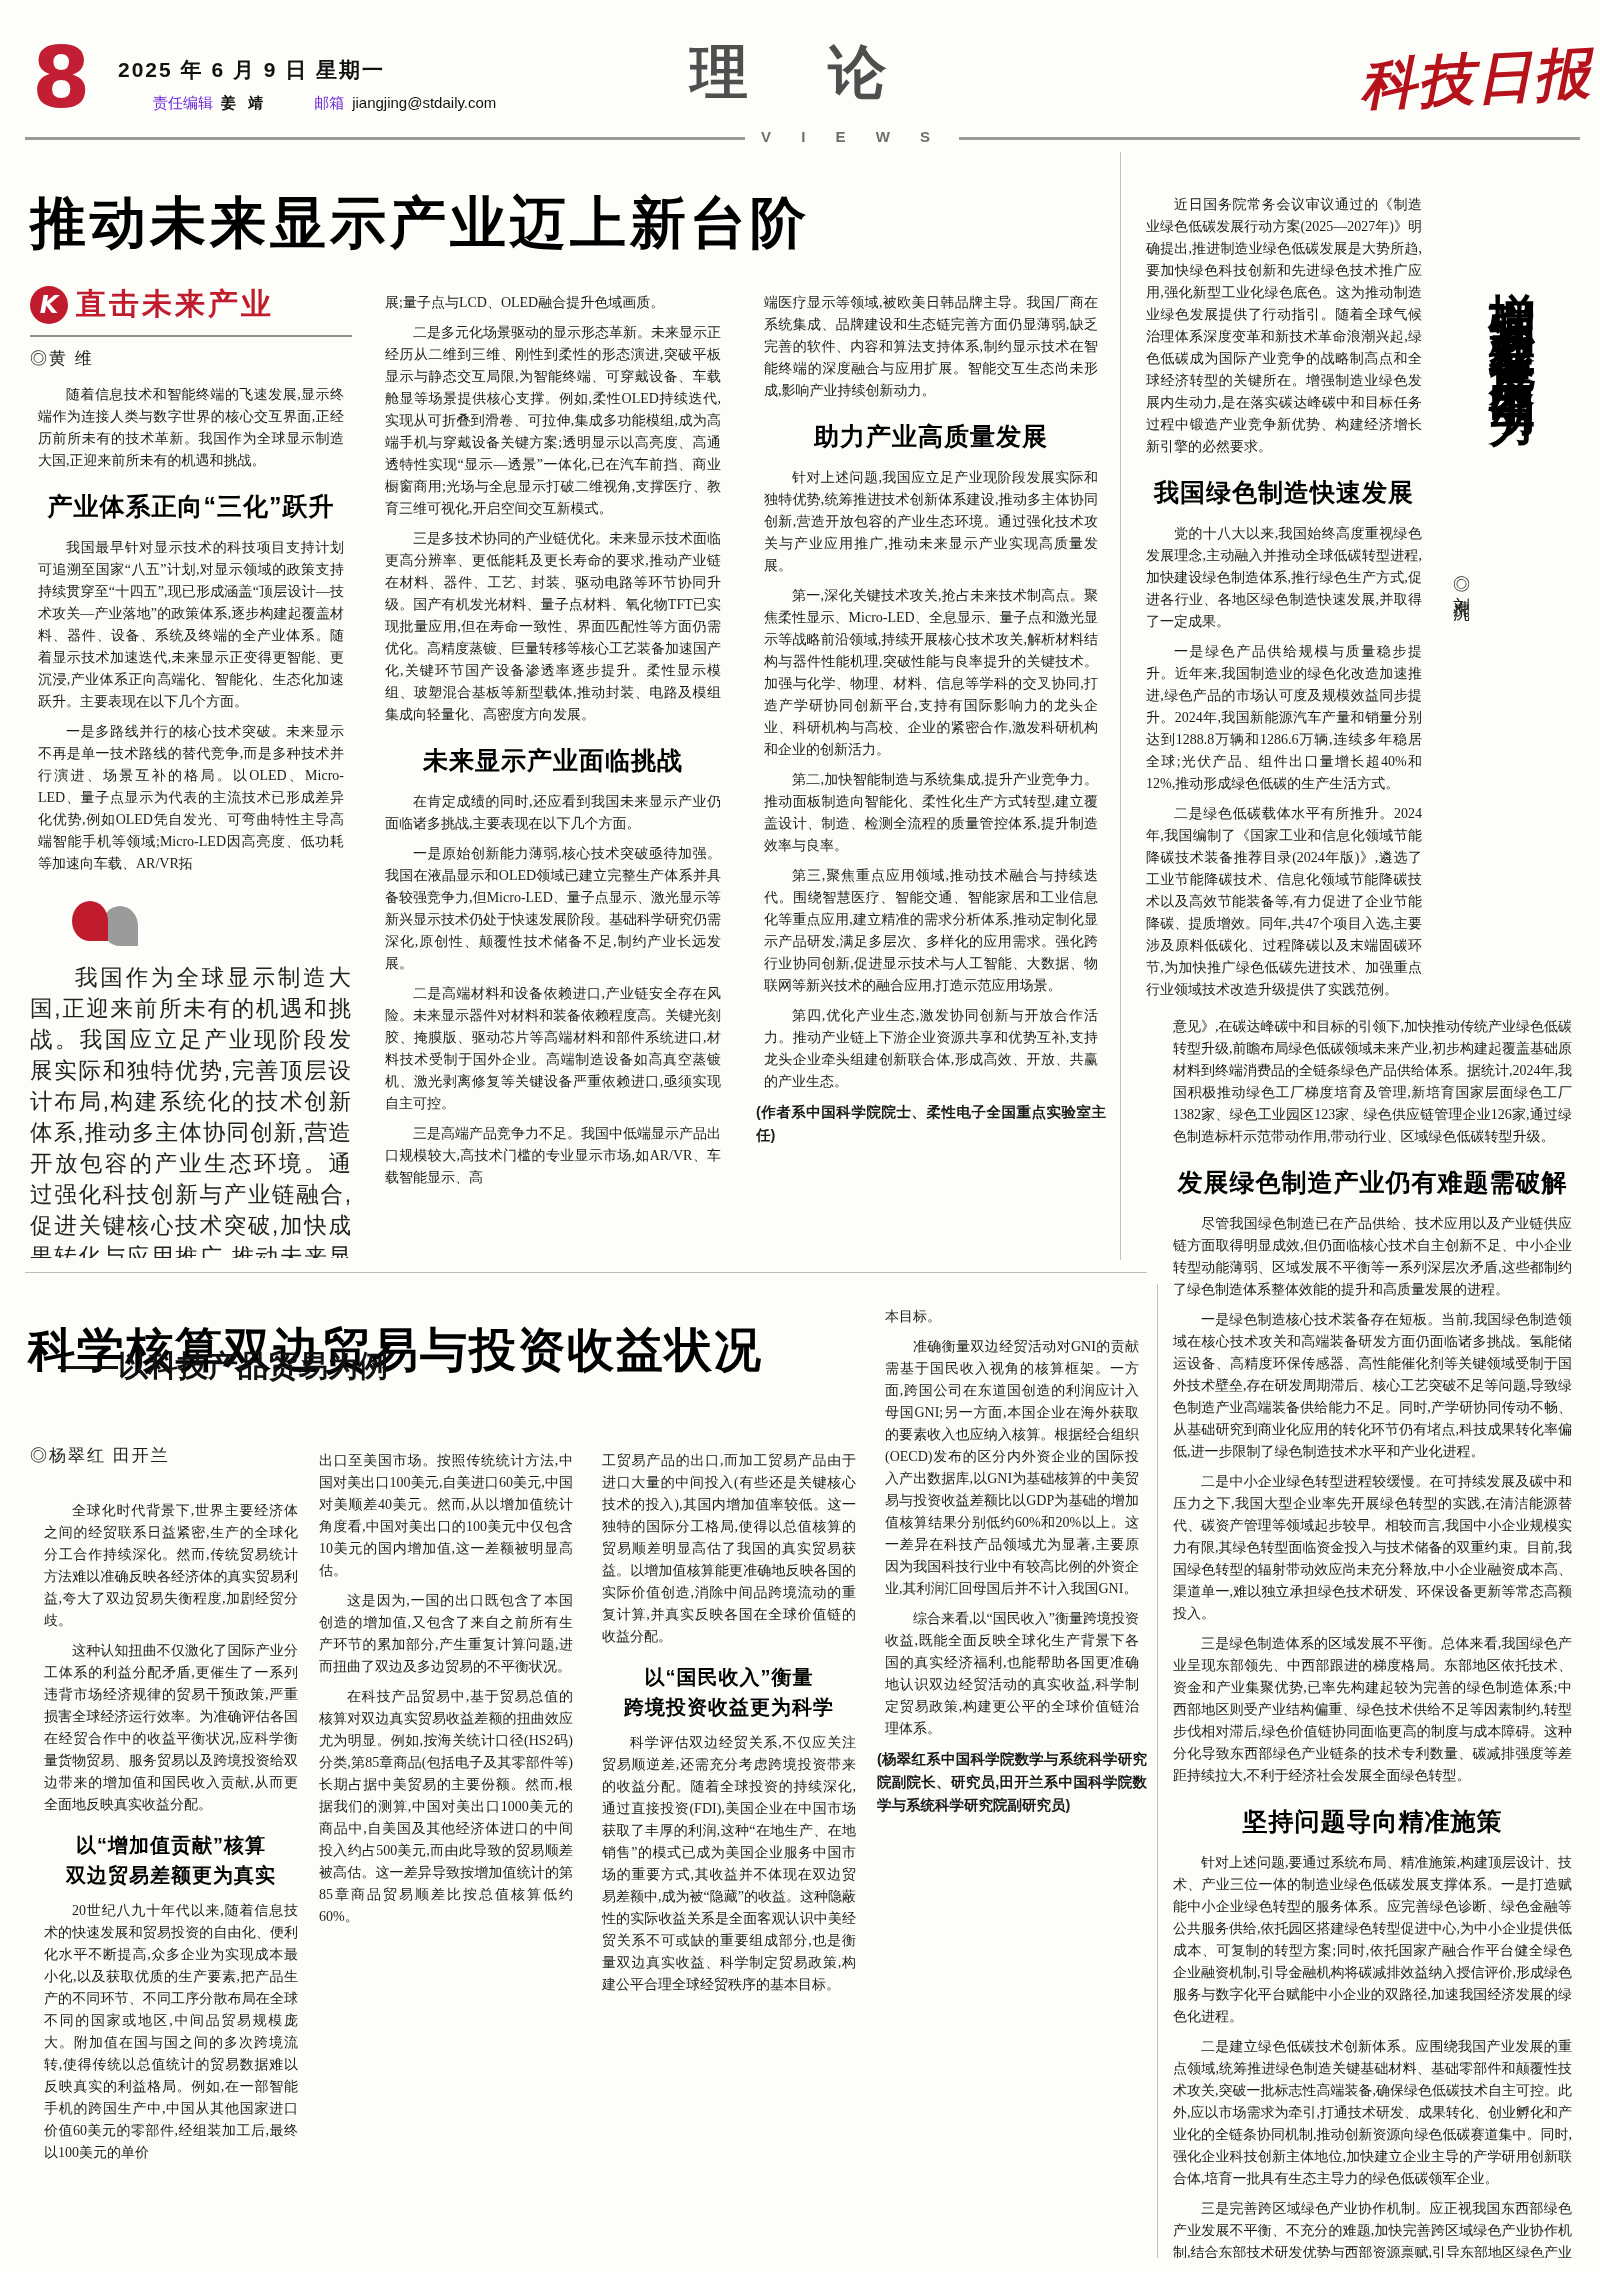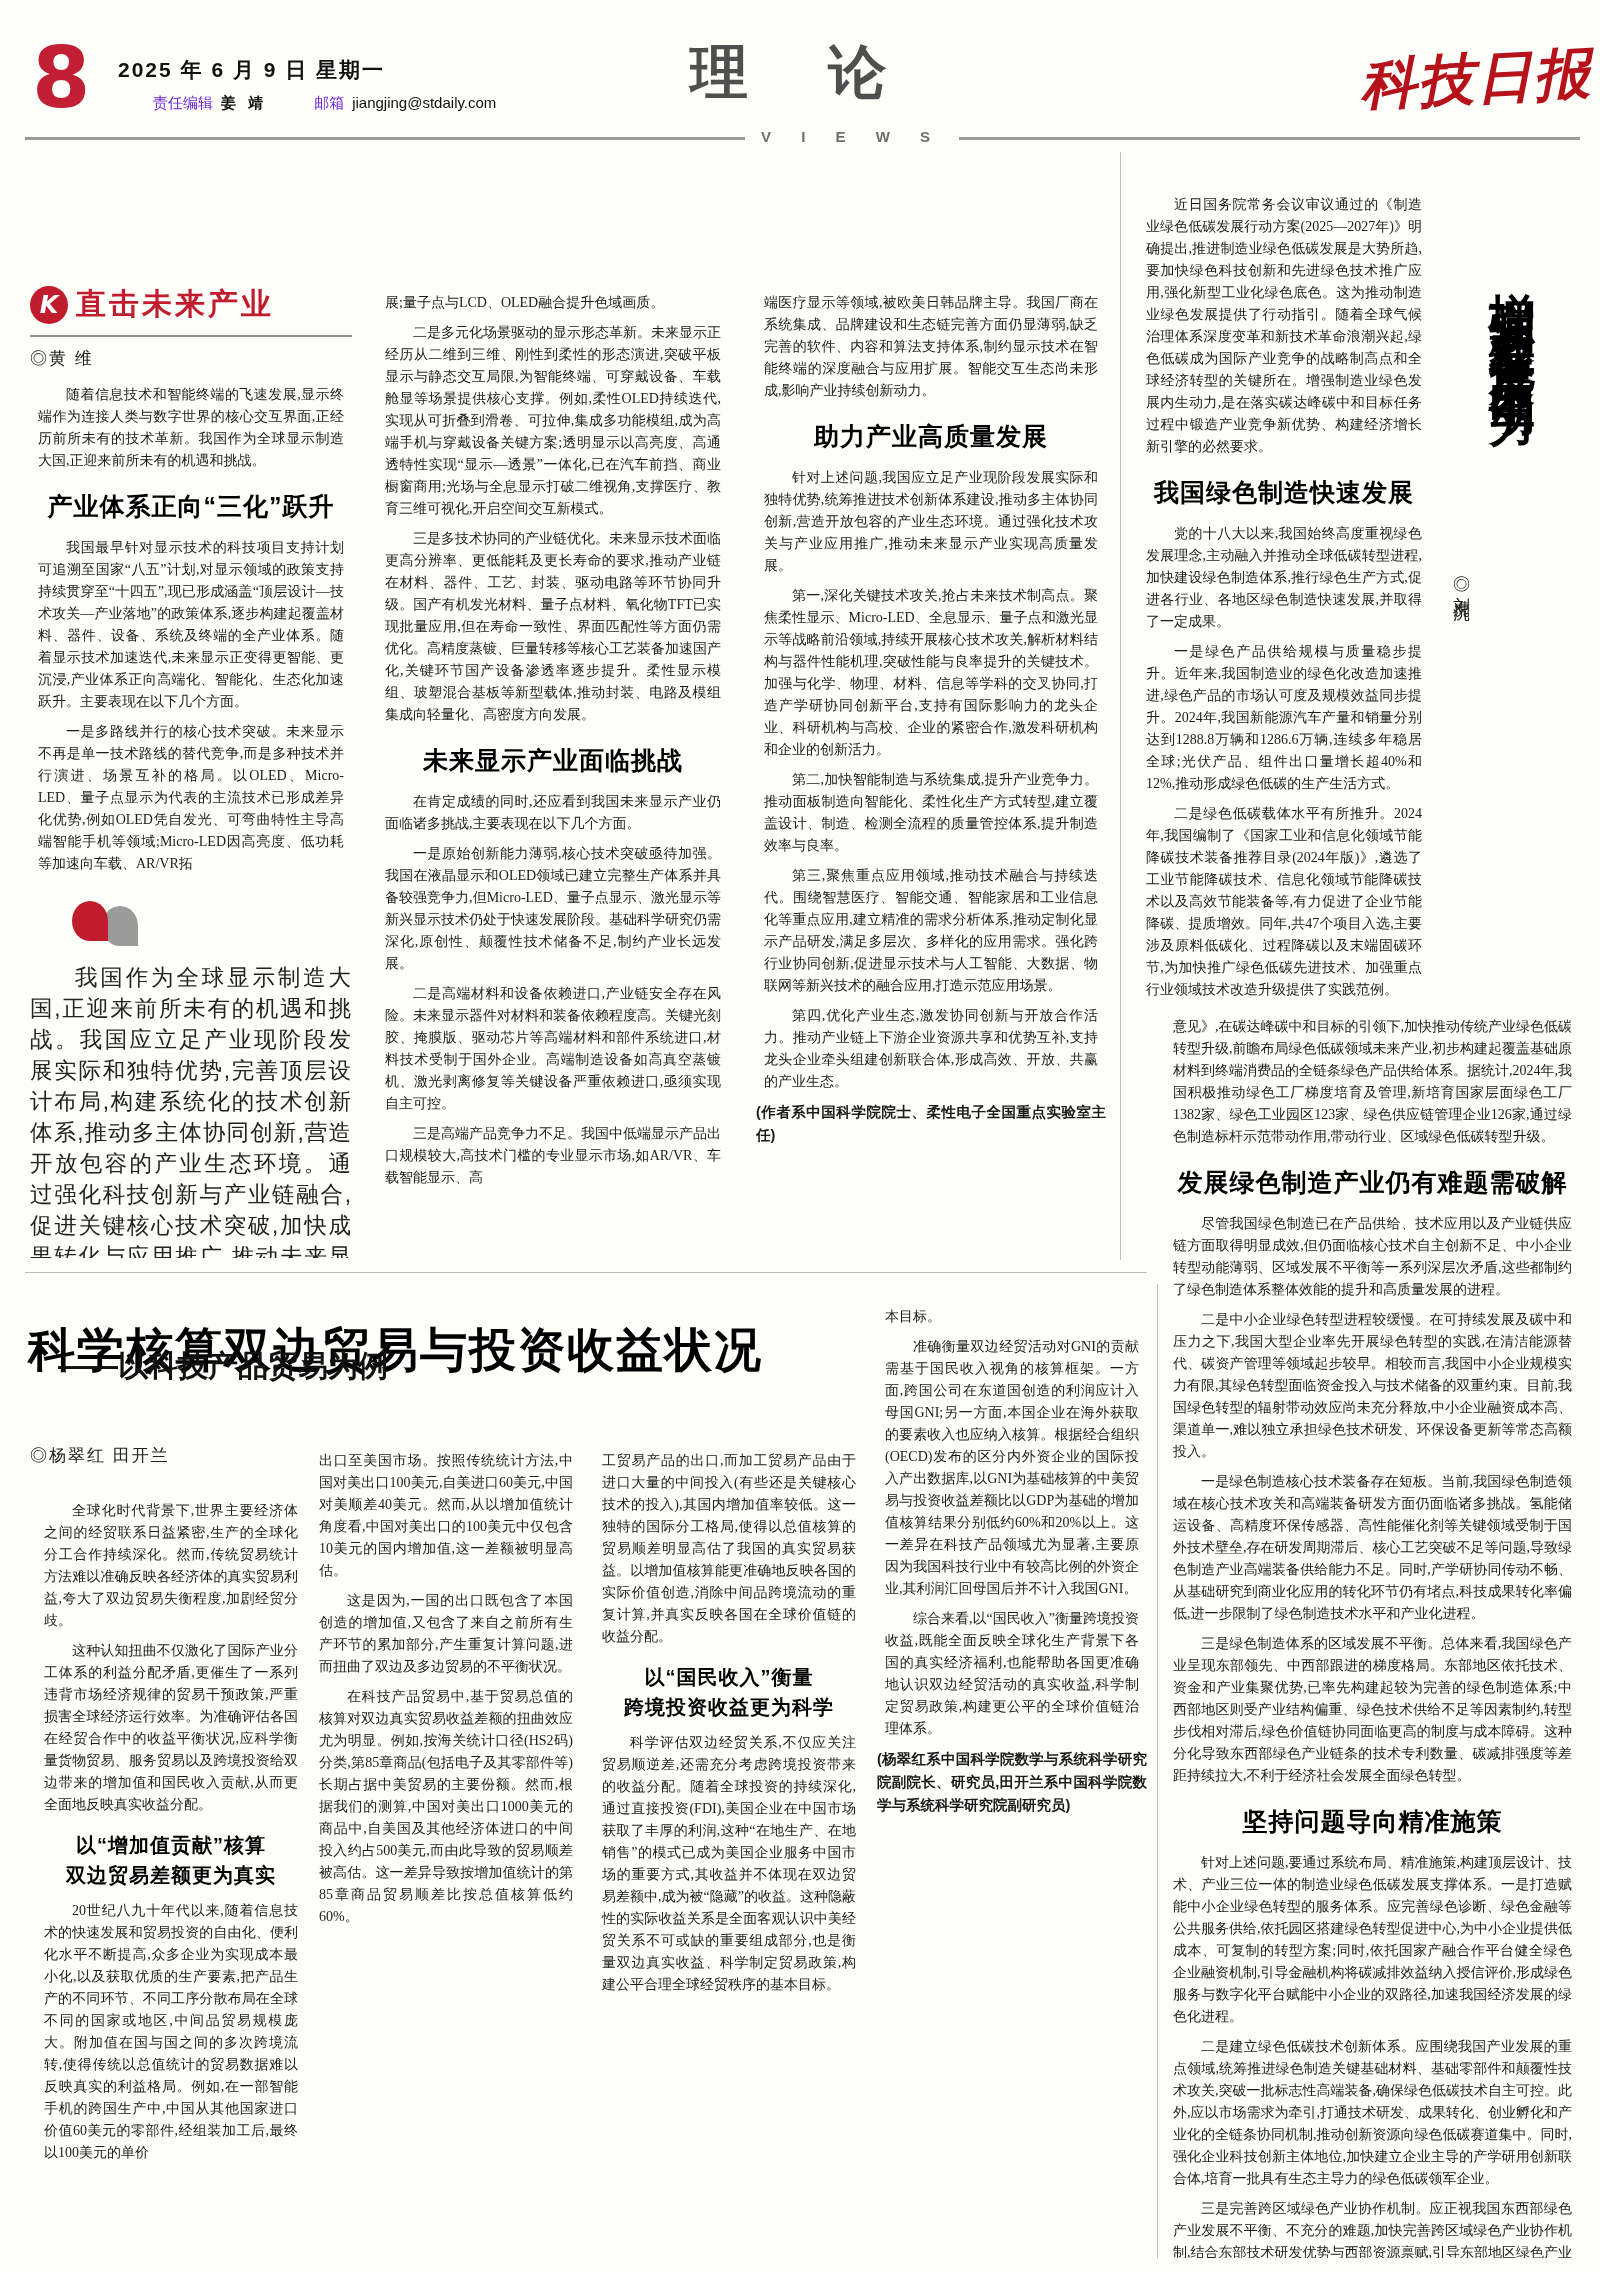--- a/index.html
+++ b/index.html
@@ -57,20 +57,21 @@
   <div class="abs pagenum" style="left:32px;top:36px;">8</div>
   <div class="abs dateline" style="left:118px;top:56px;">2025 年 6 月 9 日  星期一</div>
   <div class="abs editorline" style="left:118px;top:94px;">
     <span class="lab">责任编辑</span><span class="name">姜 靖</span><span class="lab">邮箱</span><span>jiangjing@stdaily.com</span>
   </div>
   <div class="abs sectioncn" style="left:690px;top:34px;">理 论</div>
   <div class="abs masthead" style="left:1360px;top:42px;">科技日报</div>
   <div class="abs rule-h" style="left:25px;top:137px;width:1555px;"></div>
   <div class="abs sectionen" style="left:745px;top:128px;">V I E W S</div>
 
+  <div class="abs headline h-main" style="left:30px;top:192px;width:860px;">推动未来显示产业迈上新台阶</div>
 
   <div class="abs colbox" style="left:30px;top:284px;width:322px;height:974px;">
     <div class="tagrow">
       <div class="kdot">K</div>
       <div class="tagtext">直击未来产业</div>
     </div>
     <div class="tagrule"></div>
     <div class="byline" style="margin-bottom:14px;">◎黄 维</div>
     <div>
         <p class="body">随着信息技术和智能终端的飞速发展,显示终端作为连接人类与数字世界的核心交互界面,正经历前所未有的技术革新。我国作为全球显示制造大国,正迎来前所未有的机遇和挑战。</p>
@@ -133,22 +134,22 @@
   </div>
 
   <div class="abs vert-head" style="left:1482px;top:256px;height:700px;">增强制造业绿色发展内生动力</div>
   <div class="abs vert-byline" style="left:1450px;top:562px;height:120px;">◎刘虎沉</div>
 
   <div class="abs colbox" style="left:1165px;top:1008px;width:415px;height:1250px;">
     <p class="body cont">意见》,在碳达峰碳中和目标的引领下,加快推动传统产业绿色低碳转型升级,前瞻布局绿色低碳领域未来产业,初步构建起覆盖基础原材料到终端消费品的全链条绿色产品供给体系。据统计,2024年,我国积极推动绿色工厂梯度培育及管理,新培育国家层面绿色工厂1382家、绿色工业园区123家、绿色供应链管理企业126家,通过绿色制造标杆示范带动作用,带动行业、区域绿色低碳转型升级。</p>
     <div class="subhead">发展绿色制造产业仍有难题需破解</div>
     <div>
         <p class="body">尽管我国绿色制造已在产品供给、技术应用以及产业链供应链方面取得明显成效,但仍面临核心技术自主创新不足、中小企业转型动能薄弱、区域发展不平衡等一系列深层次矛盾,这些都制约了绿色制造体系整体效能的提升和高质量发展的进程。</p>
+        <p class="body">一是绿色制造核心技术装备存在短板。当前,我国绿色制造领域在核心技术攻关和高端装备研发方面仍面临诸多挑战。氢能储运设备、高精度环保传感器、高性能催化剂等关键领域受制于国外技术壁垒,存在研发周期滞后、核心工艺突破不足等问题,导致绿色制造产业高端装备供给能力不足。同时,产学研协同传动不畅、从基础研究到商业化应用的转化环节仍有堵点,科技成果转化率偏低,进一步限制了绿色制造技术水平和产业化进程。</p>
         <p class="body">二是中小企业绿色转型进程较缓慢。在可持续发展及碳中和压力之下,我国大型企业率先开展绿色转型的实践,在清洁能源替代、碳资产管理等领域起步较早。相较而言,我国中小企业规模实力有限,其绿色转型面临资金投入与技术储备的双重约束。目前,我国绿色转型的辐射带动效应尚未充分释放,中小企业融资成本高、渠道单一,难以独立承担绿色技术研发、环保设备更新等常态高额投入。</p>
-        <p class="body">一是绿色制造核心技术装备存在短板。当前,我国绿色制造领域在核心技术攻关和高端装备研发方面仍面临诸多挑战。氢能储运设备、高精度环保传感器、高性能催化剂等关键领域受制于国外技术壁垒,存在研发周期滞后、核心工艺突破不足等问题,导致绿色制造产业高端装备供给能力不足。同时,产学研协同传动不畅、从基础研究到商业化应用的转化环节仍有堵点,科技成果转化率偏低,进一步限制了绿色制造技术水平和产业化进程。</p>
         <p class="body">三是绿色制造体系的区域发展不平衡。总体来看,我国绿色产业呈现东部领先、中西部跟进的梯度格局。东部地区依托技术、资金和产业集聚优势,已率先构建起较为完善的绿色制造体系;中西部地区则受产业结构偏重、绿色技术供给不足等因素制约,转型步伐相对滞后,绿色价值链协同面临更高的制度与成本障碍。这种分化导致东西部绿色产业链条的技术专利数量、碳减排强度等差距持续拉大,不利于经济社会发展全面绿色转型。</p>
       </div>
     <div class="subhead">坚持问题导向精准施策</div>
     <div>
         <p class="body">针对上述问题,要通过系统布局、精准施策,构建顶层设计、技术、产业三位一体的制造业绿色低碳发展支撑体系。一是打造赋能中小企业绿色转型的服务体系。应完善绿色诊断、绿色金融等公共服务供给,依托园区搭建绿色转型促进中心,为中小企业提供低成本、可复制的转型方案;同时,依托国家产融合作平台健全绿色企业融资机制,引导金融机构将碳减排效益纳入授信评价,形成绿色服务与数字化平台赋能中小企业的双路径,加速我国经济发展的绿色化进程。</p>
         <p class="body">二是建立绿色低碳技术创新体系。应围绕我国产业发展的重点领域,统筹推进绿色制造关键基础材料、基础零部件和颠覆性技术攻关,突破一批标志性高端装备,确保绿色低碳技术自主可控。此外,应以市场需求为牵引,打通技术研发、成果转化、创业孵化和产业化的全链条协同机制,推动创新资源向绿色低碳赛道集中。同时,强化企业科技创新主体地位,加快建立企业主导的产学研用创新联合体,培育一批具有生态主导力的绿色低碳领军企业。</p>
         <p class="body">三是完善跨区域绿色产业协作机制。应正视我国东西部绿色产业发展不平衡、不充分的难题,加快完善跨区域绿色产业协作机制,结合东部技术研发优势与西部资源禀赋,引导东部地区绿色产业链环节向西部延伸,支持西部依托清洁能源基地,因地制宜发展特色绿色产业,形成梯度分工、错位联动的产业集群布局。此外,应统筹推进绿色基础设施网络建设,不断完善东西部绿电交易、碳配额互认等市场机制,降低西部低碳产业跨区域配置成本,推动形成东西部绿色价值链深度融合的产业集群生态。</p>
       </div>
 
   </div>

